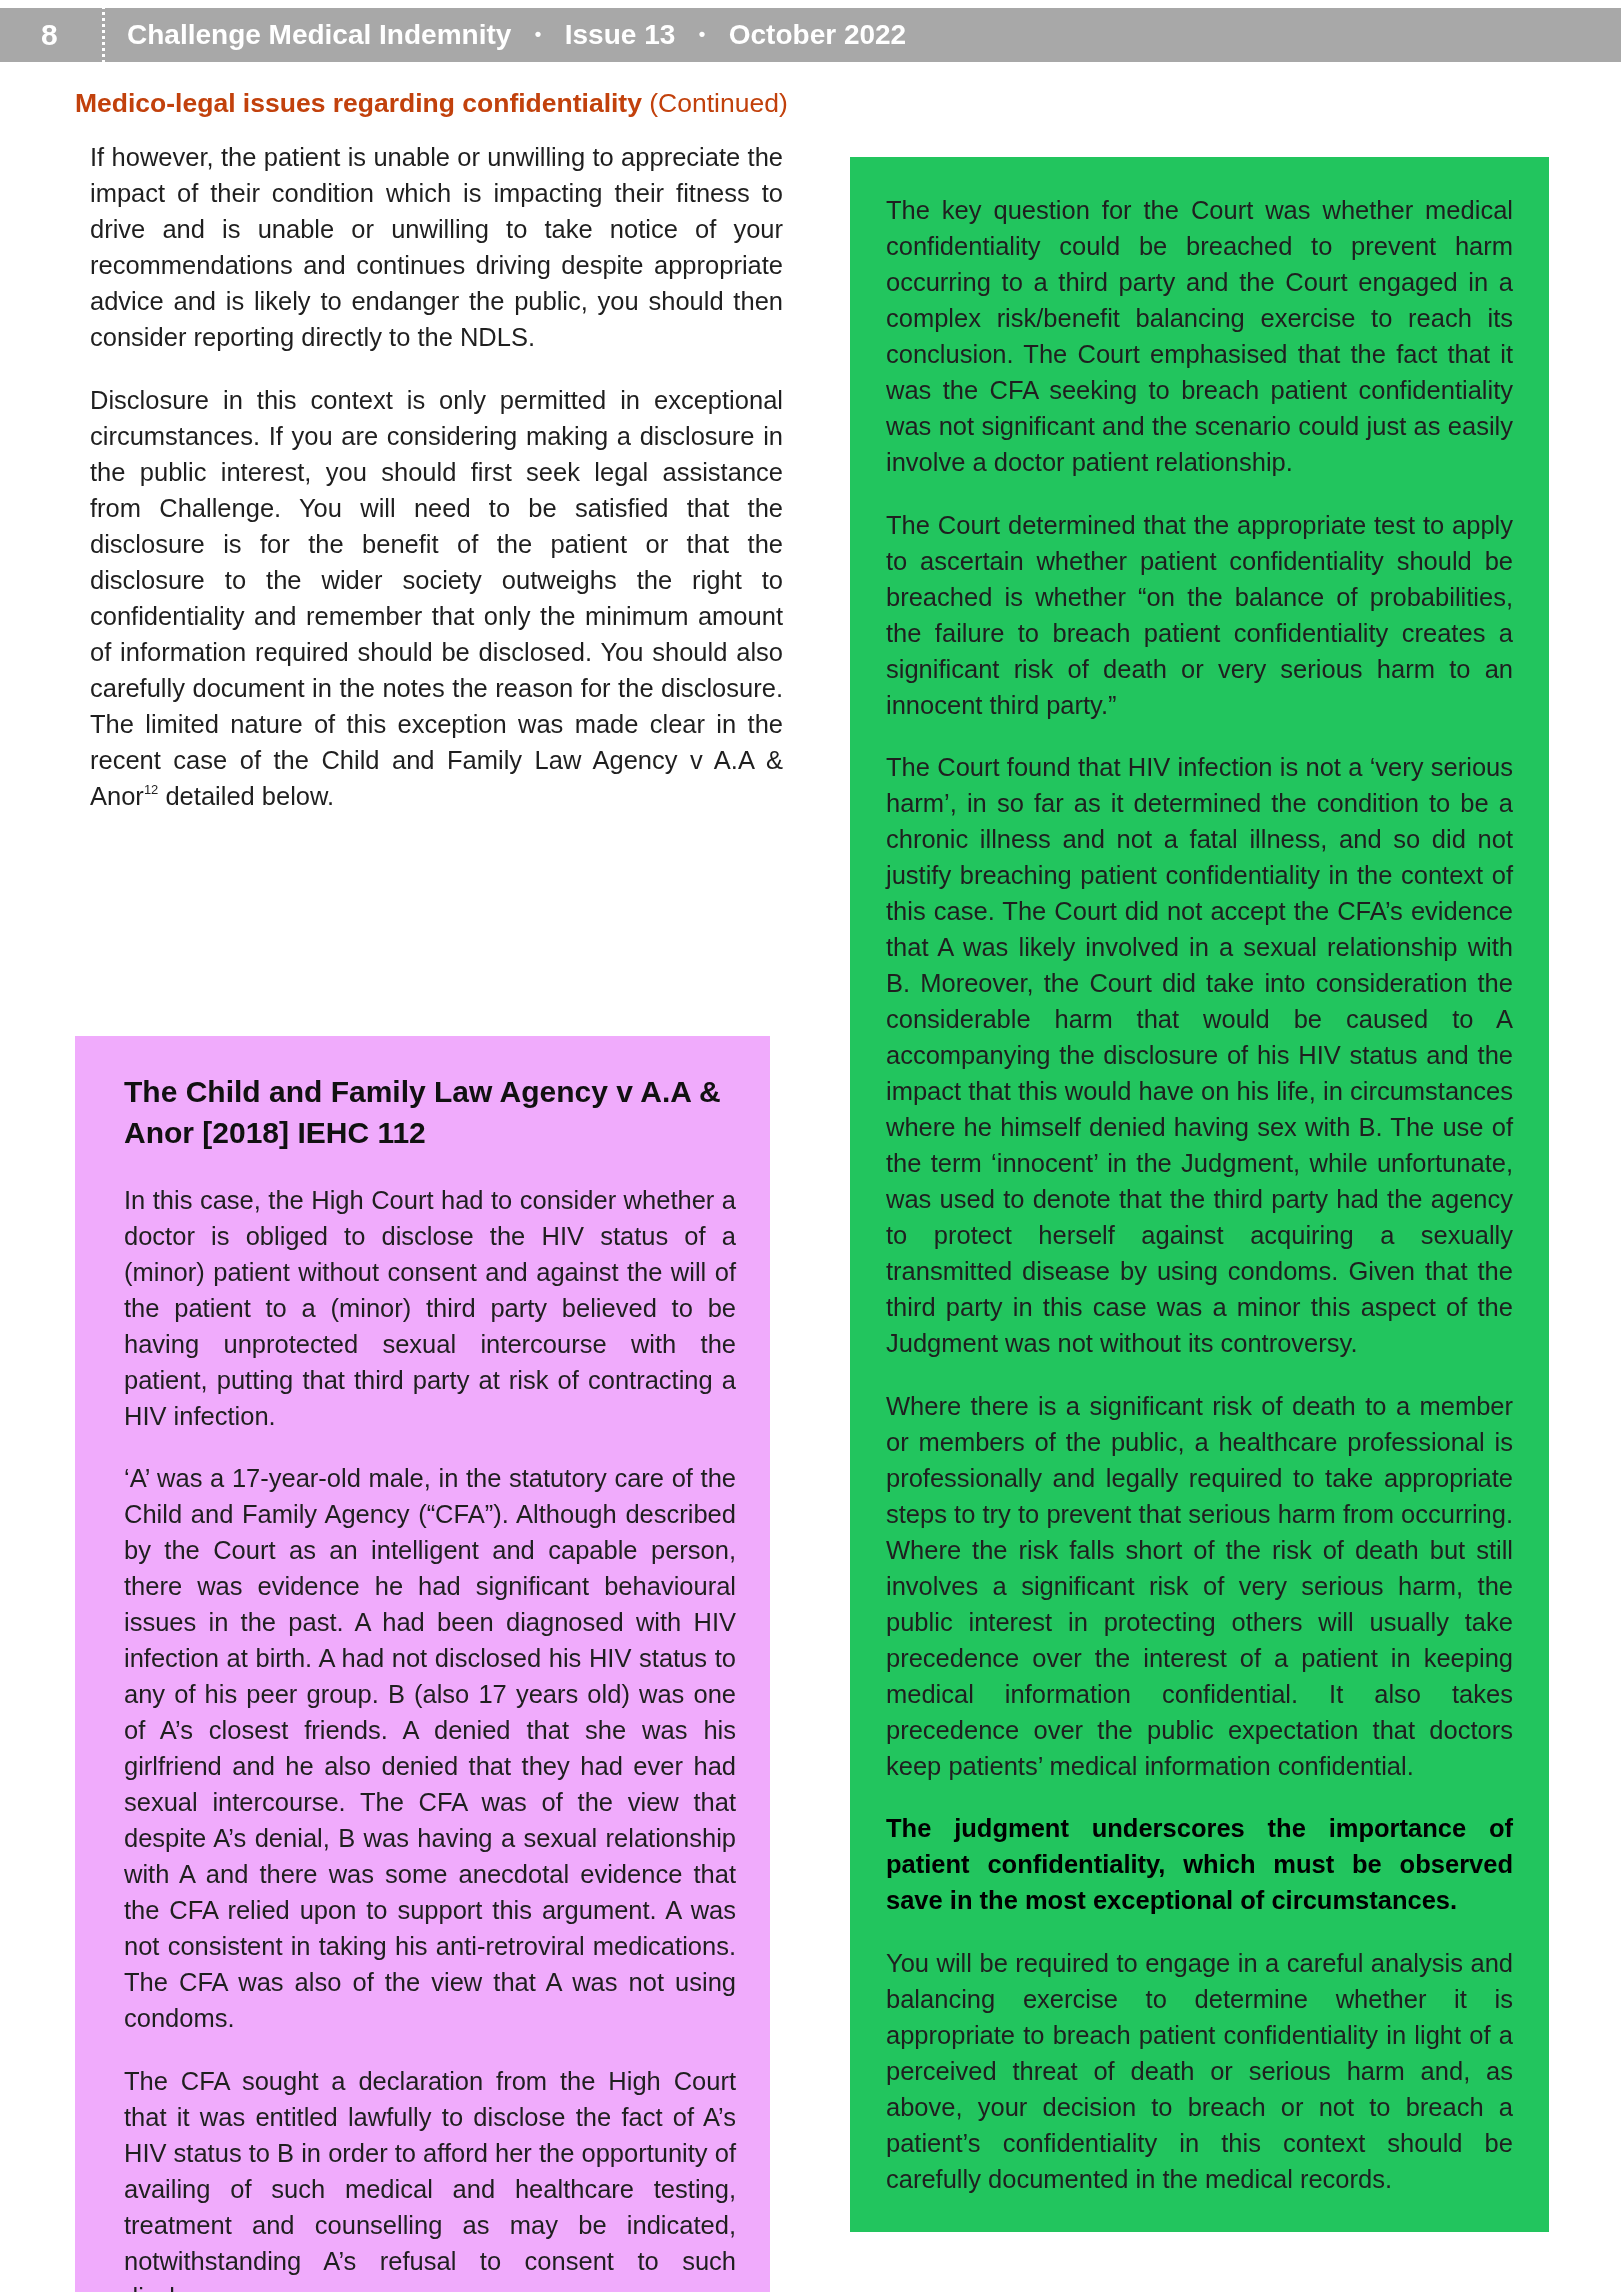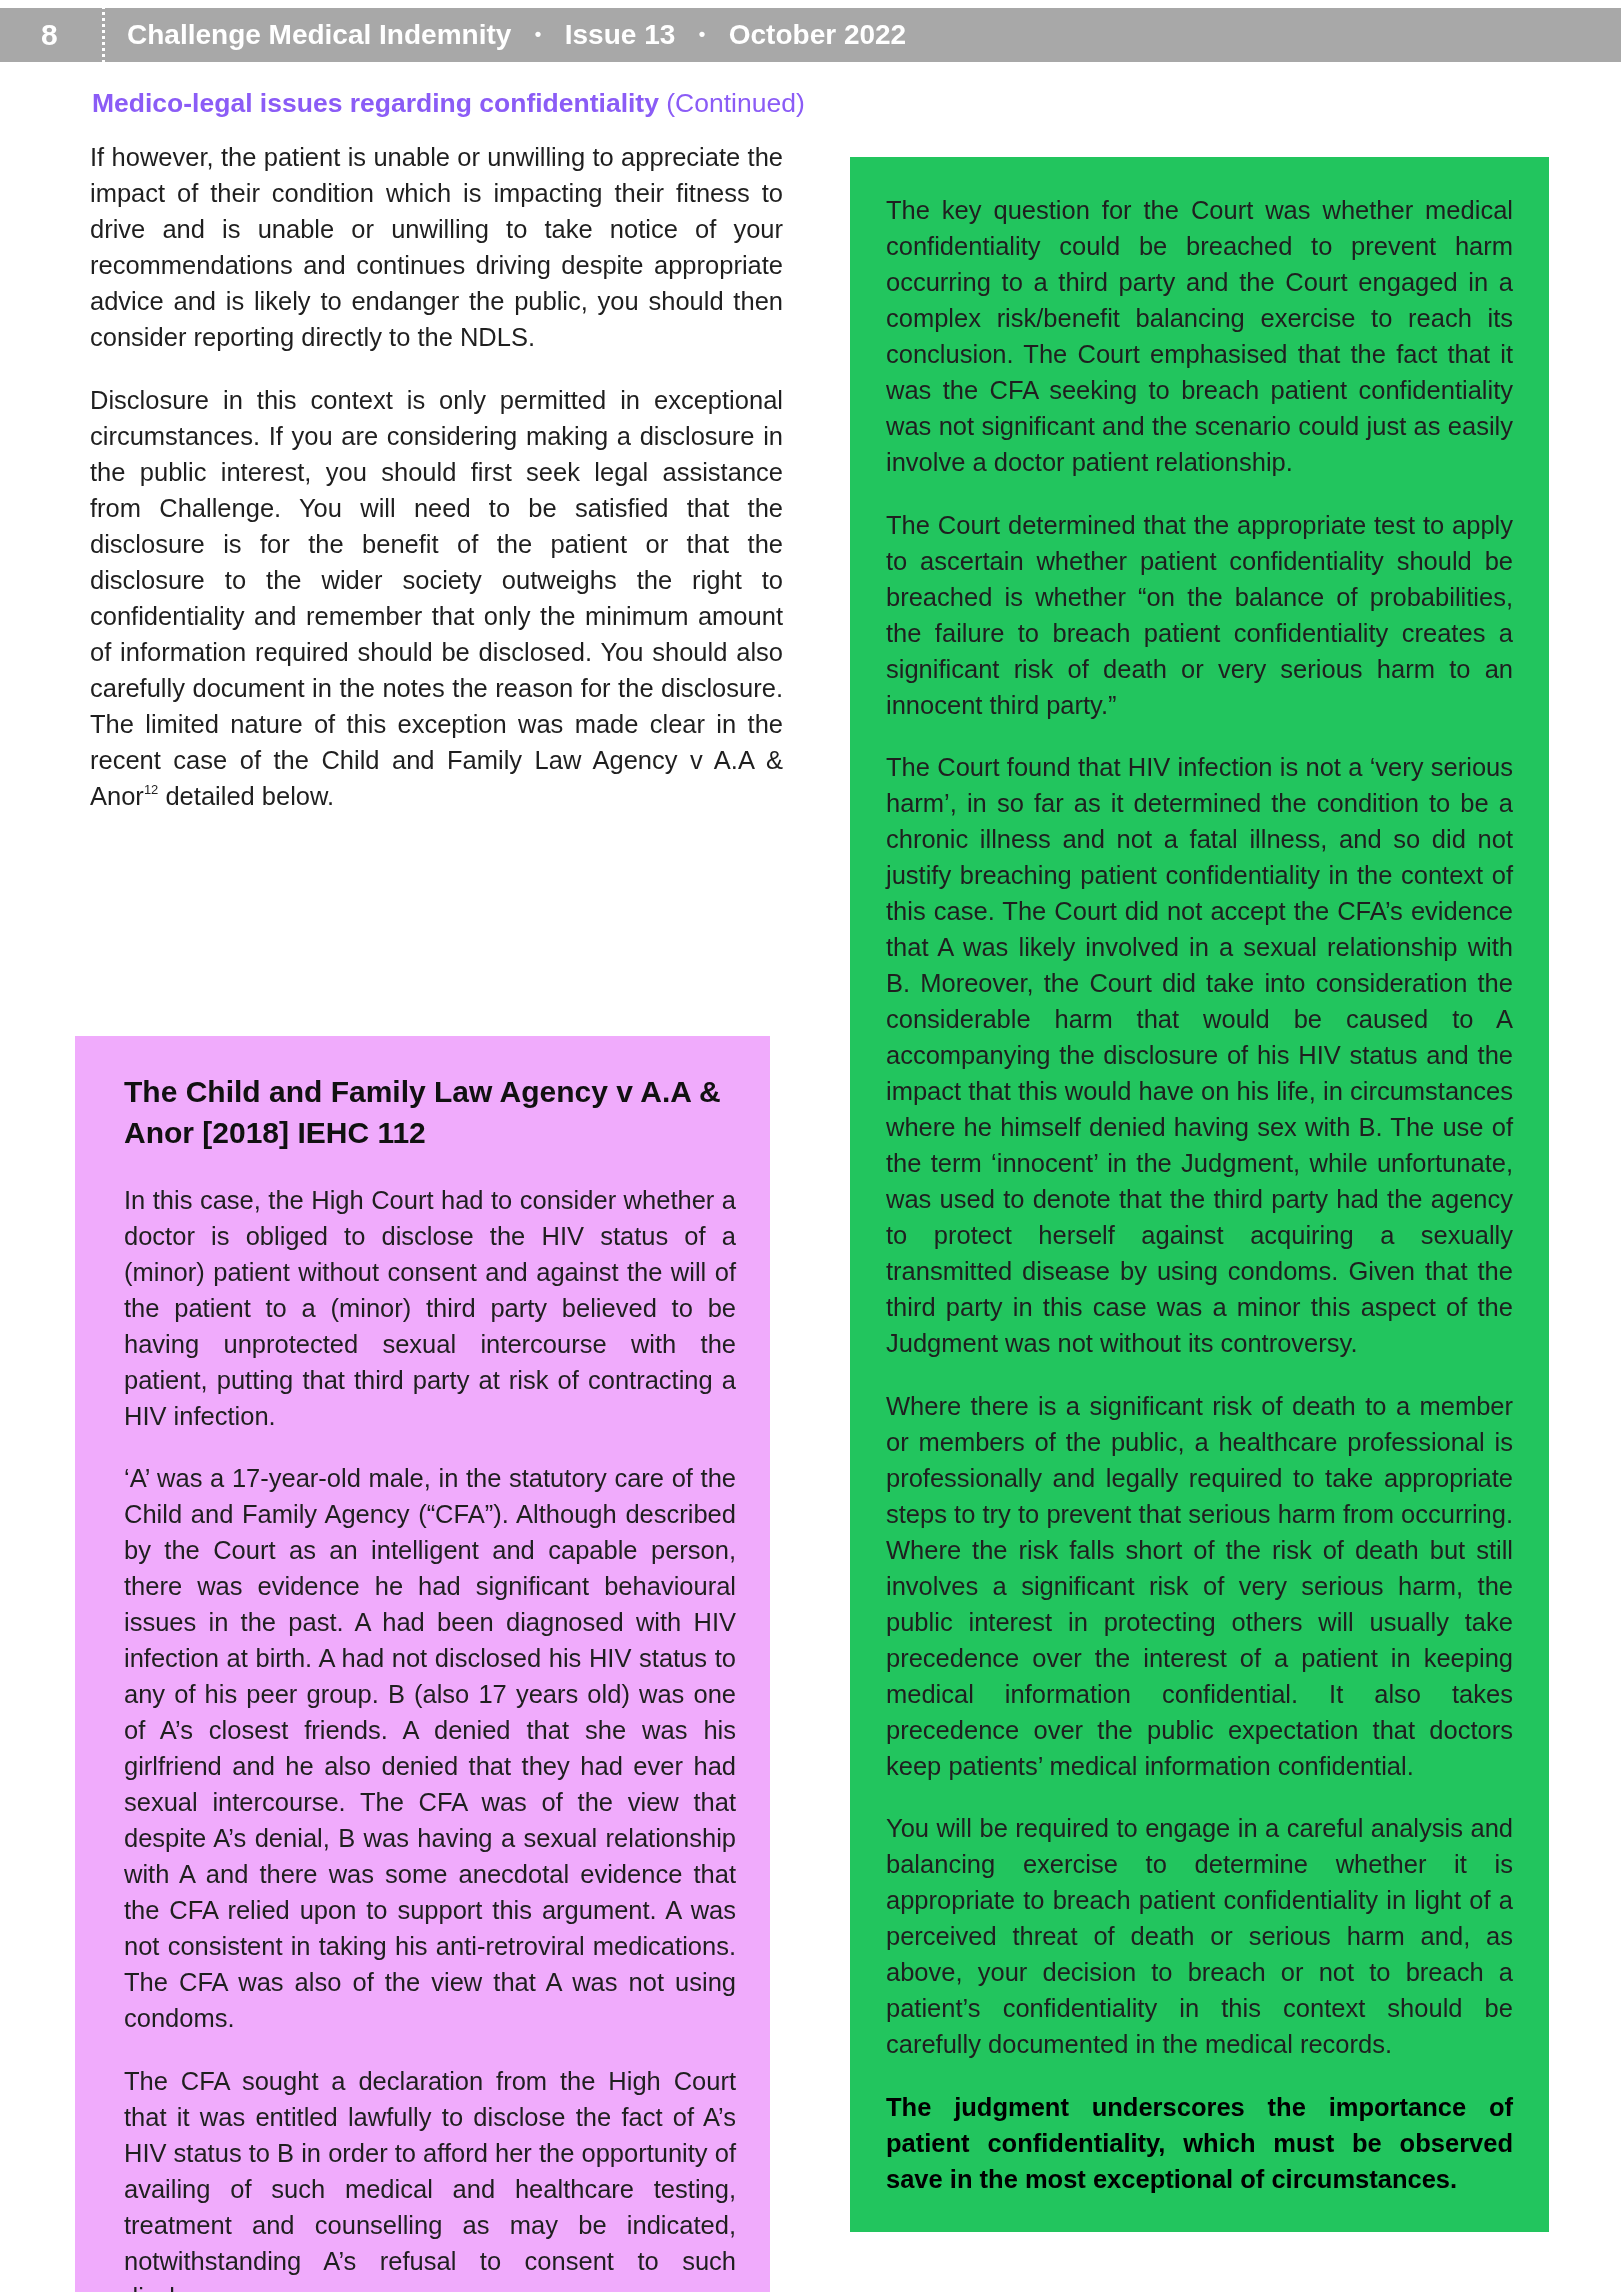--- a/index.html
+++ b/index.html
@@ -47,23 +47,23 @@
     text-align: right;
   }
   .bartext .bullet {
     font-size: 18.6px;
     margin: 0 15.7px;
     vertical-align: 3.9px;
   }
   
   .article-title {
     position: absolute;
-    left: 92px; top: 88px;
+    left: 75px; top: 88px;
     font-size: 26.5px;
-    color: #8b5cf6;
+    color: #c2410c;
   }
   .article-title .t-bold { font-weight: bold; }
   
   p.body-par {
     font-size: 25.5px;
     line-height: 36px;
     text-align: justify;
     color: #1f1f1f;
     margin: 0 0 26.5px 0;
   }
@@ -139,18 +139,18 @@
     <p class="body-par">In this case, the High Court had to consider whether a doctor is obliged to disclose the HIV status of a (minor) patient without consent and against the will of the patient to a (minor) third party believed to be having unprotected sexual intercourse with the patient, putting that third party at risk of contracting a HIV infection.</p>
     <p class="body-par">‘A’ was a 17-year-old male, in the statutory care of the Child and Family Agency (“CFA”). Although described by the Court as an intelligent and capable person, there was evidence he had significant behavioural issues in the past. A had been diagnosed with HIV infection at birth. A had not disclosed his HIV status to any of his peer group. B (also 17 years old) was one of A’s closest friends. A denied that she was his girlfriend and he also denied that they had ever had sexual intercourse. The CFA was of the view that despite A’s denial, B was having a sexual relationship with A and there was some anecdotal evidence that the CFA relied upon to support this argument. A was not consistent in taking his anti-retroviral medications. The CFA was also of the view that A was not using condoms.</p>
     <p class="body-par">The CFA sought a declaration from the High Court that it was entitled lawfully to disclose the fact of A’s HIV status to B in order to afford her the opportunity of availing of such medical and healthcare testing, treatment and counselling as may be indicated, notwithstanding A’s refusal to consent to such disclosure.</p>
   </section>
 
   <section class="col-right">
     <p class="body-par">The key question for the Court was whether medical confidentiality could be breached to prevent harm occurring to a third party and the Court engaged in a complex risk/benefit balancing exercise to reach its conclusion. The Court emphasised that the fact that it was the CFA seeking to breach patient confidentiality was not significant and the scenario could just as easily involve a doctor patient relationship.</p>
     <p class="body-par">The Court determined that the appropriate test to apply to ascertain whether patient confidentiality should be breached is whether “on the balance of probabilities, the failure to breach patient confidentiality creates a significant risk of death or very serious harm to an innocent third party.”</p>
     <p class="body-par">The Court found that HIV infection is not a ‘very serious harm’, in so far as it determined the condition to be a chronic illness and not a fatal illness, and so did not justify breaching patient confidentiality in the context of this case. The Court did not accept the CFA’s evidence that A was likely involved in a sexual relationship with B. Moreover, the Court did take into consideration the considerable harm that would be caused to A accompanying the disclosure of his HIV status and the impact that this would have on his life, in circumstances where he himself denied having sex with B. The use of the term ‘innocent’ in the Judgment, while unfortunate, was used to denote that the third party had the agency to protect herself against acquiring a sexually transmitted disease by using condoms. Given that the third party in this case was a minor this aspect of the Judgment was not without its controversy.</p>
     <p class="body-par">Where there is a significant risk of death to a member or members of the public, a healthcare professional is professionally and legally required to take appropriate steps to try to prevent that serious harm from occurring. Where the risk falls short of the risk of death but still involves a significant risk of very serious harm, the public interest in protecting others will usually take precedence over the interest of a patient in keeping medical information confidential. It also takes precedence over the public expectation that doctors keep patients’ medical information confidential.</p>
+    <p class="body-par bold-par">The judgment underscores the importance of patient confidentiality, which must be observed save in the most exceptional of circumstances.</p>
     <p class="body-par">You will be required to engage in a careful analysis and balancing exercise to determine whether it is appropriate to breach patient confidentiality in light of a perceived threat of death or serious harm and, as above, your decision to breach or not to breach a patient’s confidentiality in this context should be carefully documented in the medical records.</p>
-    <p class="body-par bold-par">The judgment underscores the importance of patient confidentiality, which must be observed save in the most exceptional of circumstances.</p>
   </section>
 
 </div>
 
 
 </body></html>

